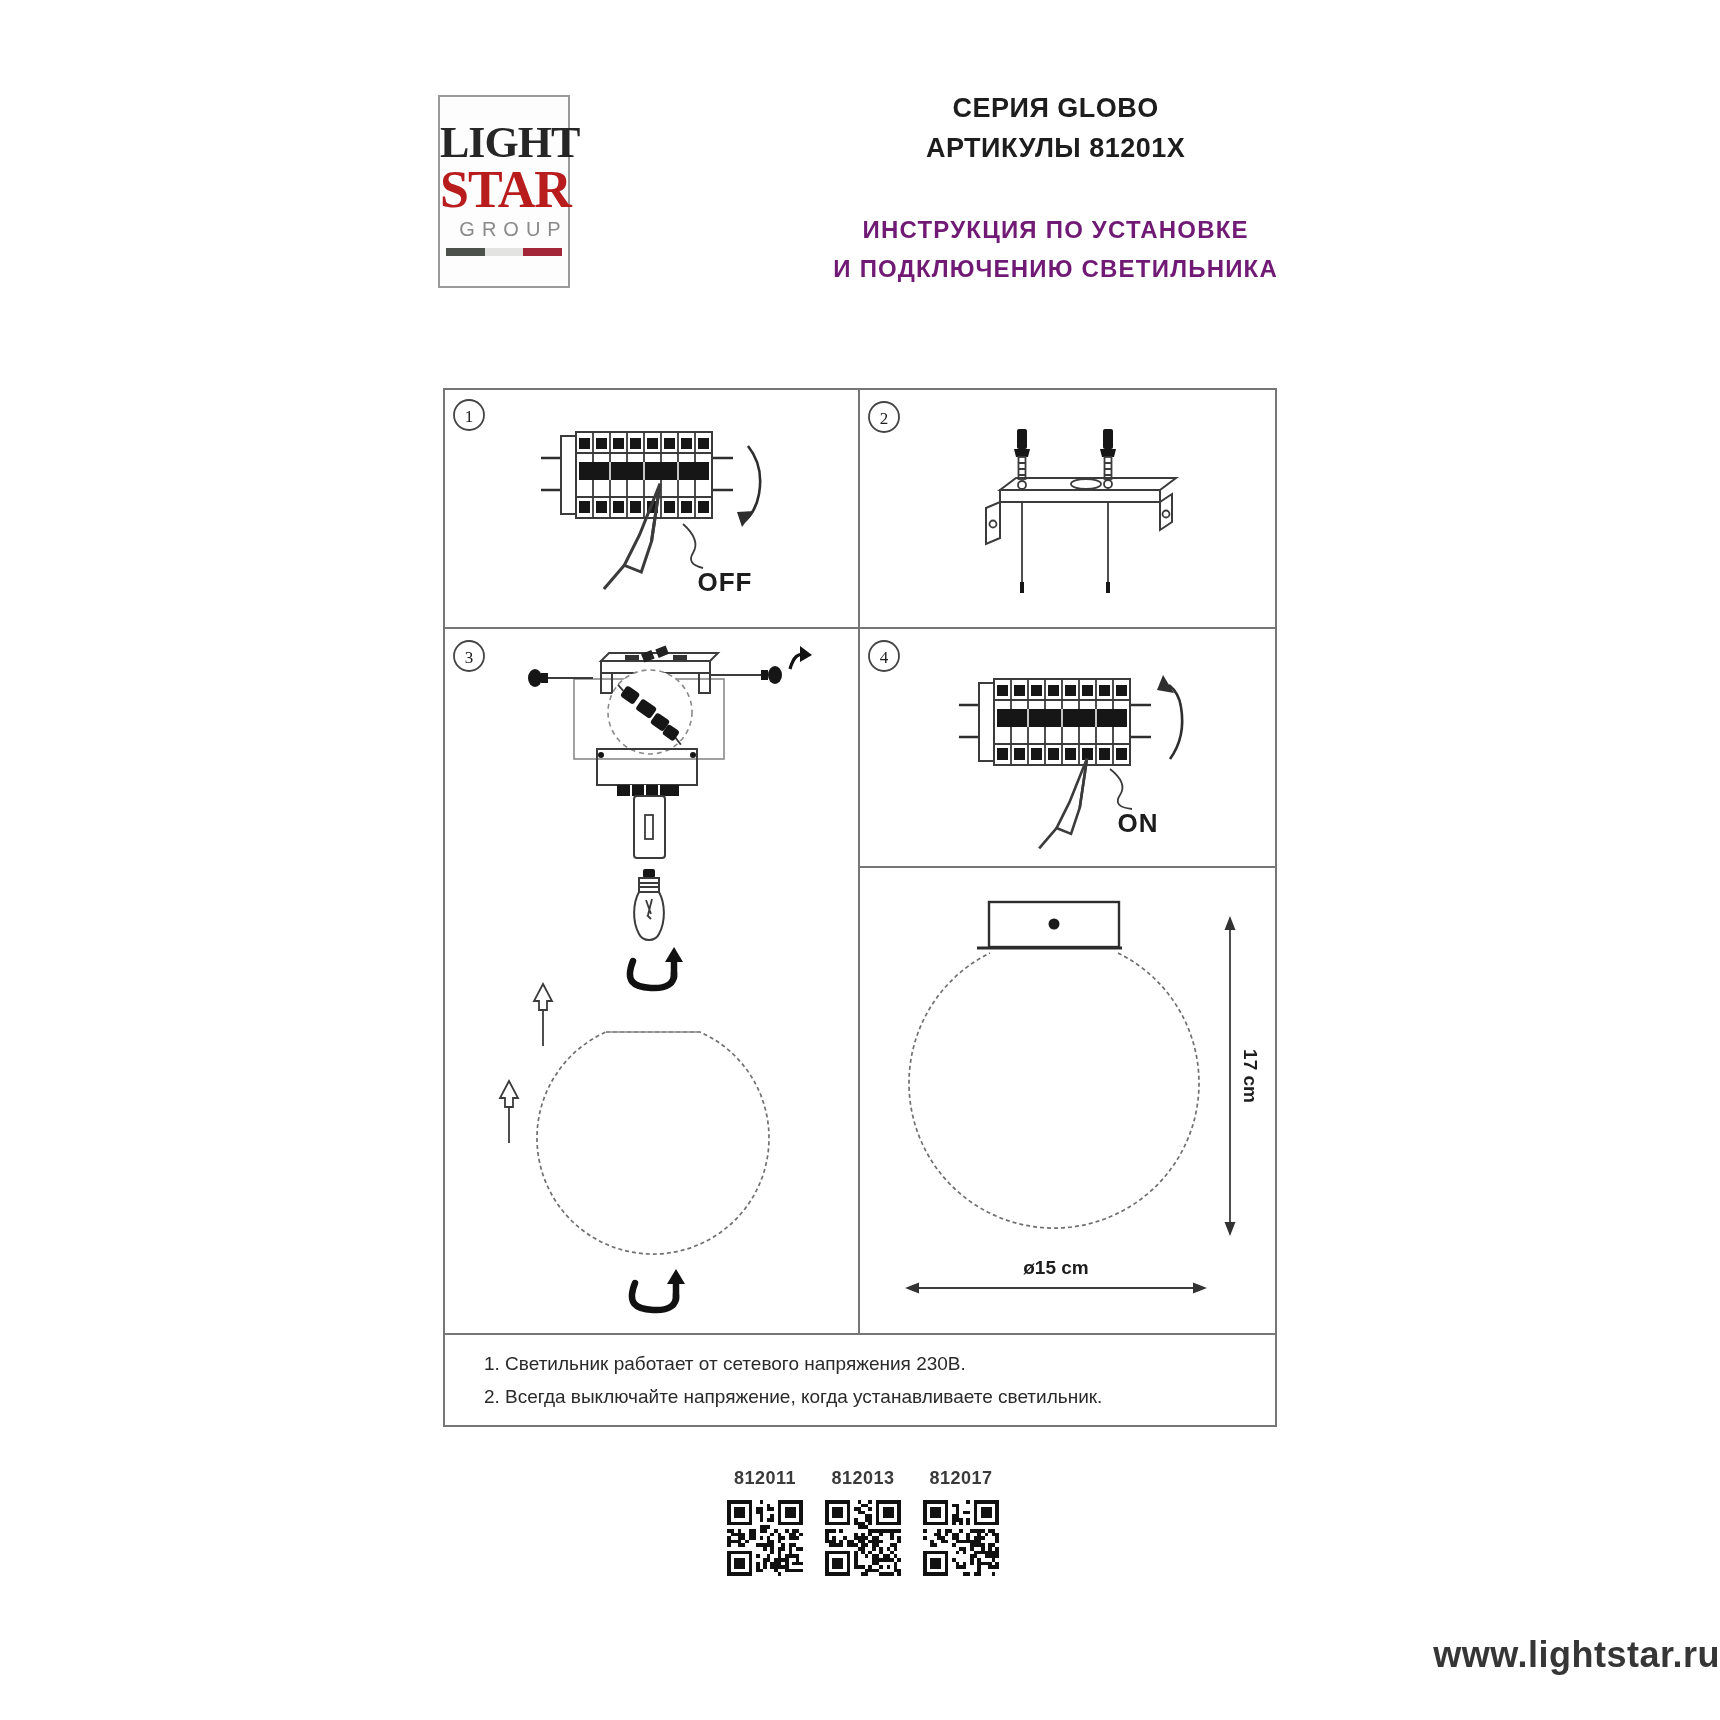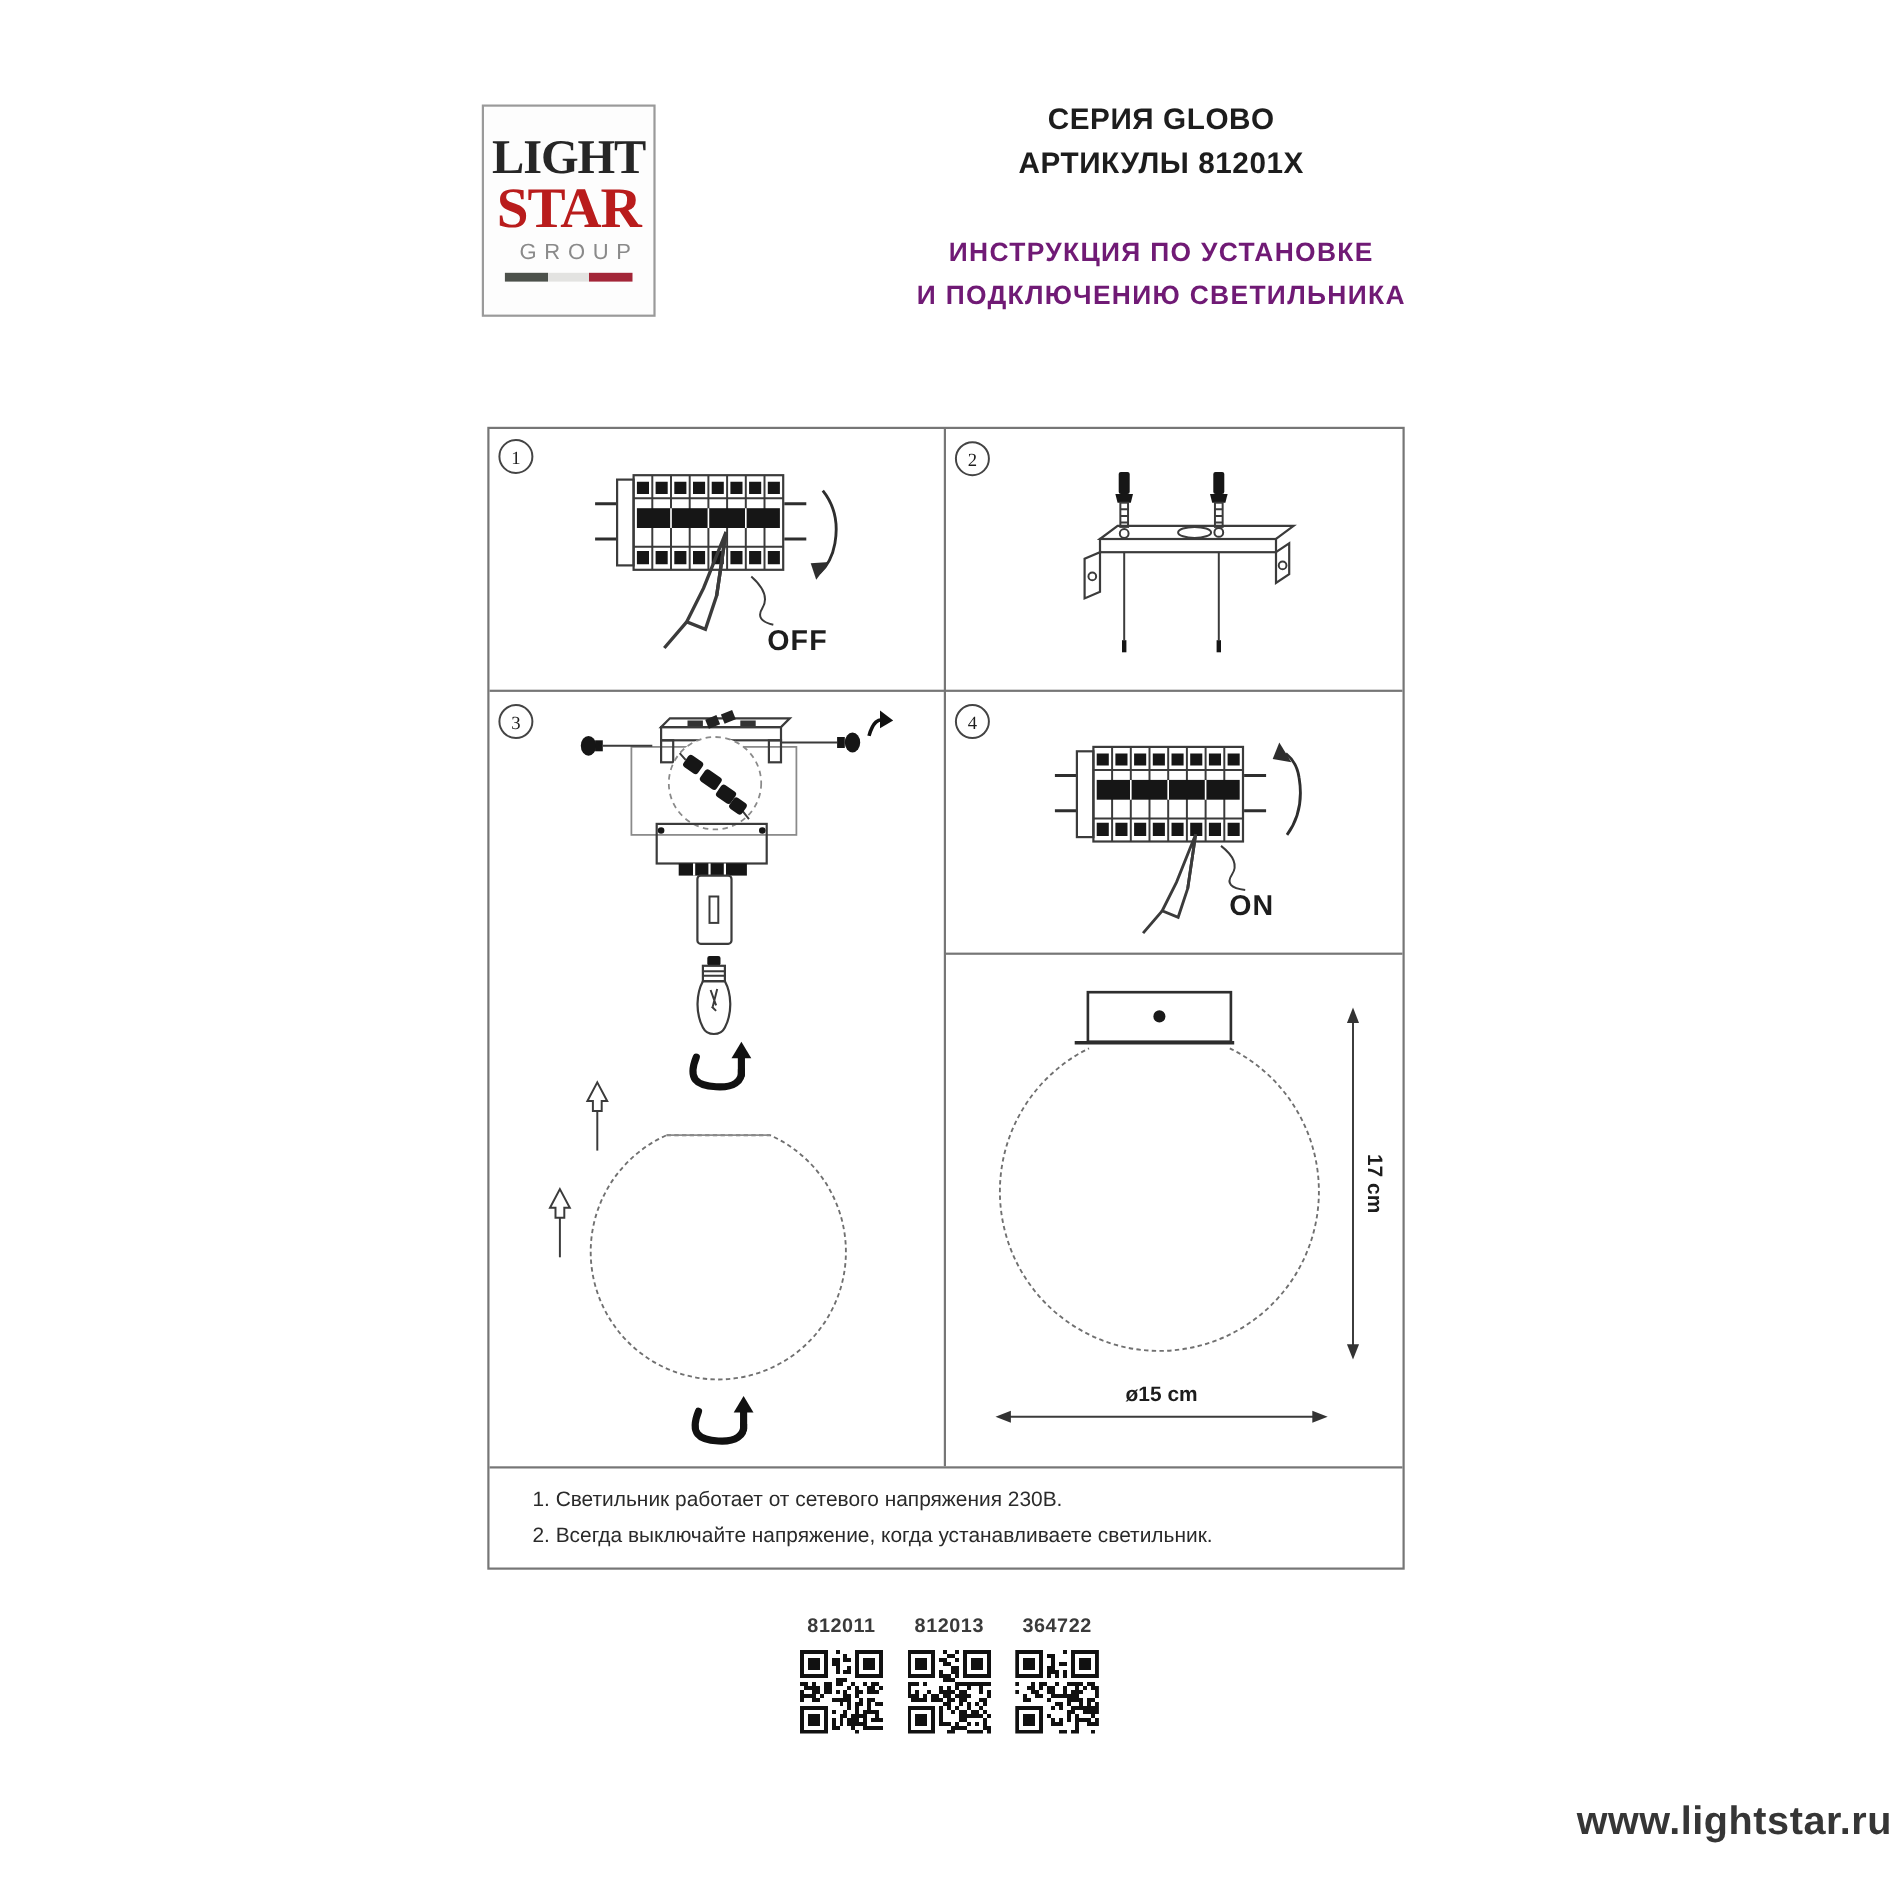--- a/index.html
+++ b/index.html
@@ -1,20 +1,20 @@
 <!DOCTYPE html>
 <html><head>
 <meta charset="utf-8">
 <style>
   html,body{margin:0;padding:0;background:#fff;}
   .page{position:relative;width:1720px;height:1720px;background:#fff;overflow:hidden;
         font-family:"Liberation Sans",sans-serif;color:#1d1d1d;}
 
   
-  .logo{position:absolute;left:438px;top:95px;width:158px;height:193px;
+  .logo{position:absolute;left:438px;top:95px;width:132px;height:193px;
         border:2px solid #9a9a9a;box-sizing:border-box;background:#fdfdfd;text-align:center;}
   .logo-light{margin-top:24px;font-family:"Liberation Serif",serif;font-weight:700;
               font-size:44px;line-height:44px;letter-spacing:-1px;color:#262626;}
   .logo-star{font-family:"Liberation Serif",serif;font-weight:700;
              font-size:52px;line-height:50px;letter-spacing:-1px;color:#b91c1c;}
   .logo-group{margin-top:3px;font-size:20px;line-height:22px;letter-spacing:7px;
               padding-left:19px;color:#8a8a8a;font-weight:400;}
   .logo-flag{width:116px;height:8px;margin:8px auto 0 auto;
              background:linear-gradient(to right,#4c514b 0 34%,#e3e3e1 34% 66%,#a32638 66% 100%);}
 
@@ -498,21 +498,21 @@
           <rect x="2" y="2" width="3" height="3" fill="#111"></rect>
           <rect x="14" y="0" width="7" height="7" fill="#111"></rect>
           <rect x="15" y="1" width="5" height="5" fill="#fff"></rect>
           <rect x="16" y="2" width="3" height="3" fill="#111"></rect>
           <rect x="0" y="14" width="7" height="7" fill="#111"></rect>
           <rect x="1" y="15" width="5" height="5" fill="#fff"></rect>
           <rect x="2" y="16" width="3" height="3" fill="#111"></rect>
         </svg>
     </div>
     <div class="qr">
-      <div class="qr-label">364722</div>
+      <div class="qr-label">812017</div>
       <svg viewBox="0 0 21 21" shape-rendering="crispEdges">
           <rect x="12" y="0" width="1" height="1" fill="#111"></rect>
           <rect x="8" y="1" width="1" height="1" fill="#111"></rect>
           <rect x="9" y="1" width="1" height="1" fill="#111"></rect>
           <rect x="9" y="2" width="1" height="1" fill="#111"></rect>
           <rect x="9" y="3" width="1" height="1" fill="#111"></rect>
           <rect x="11" y="3" width="1" height="1" fill="#111"></rect>
           <rect x="12" y="3" width="1" height="1" fill="#111"></rect>
           <rect x="8" y="4" width="1" height="1" fill="#111"></rect>
           <rect x="9" y="4" width="1" height="1" fill="#111"></rect>

